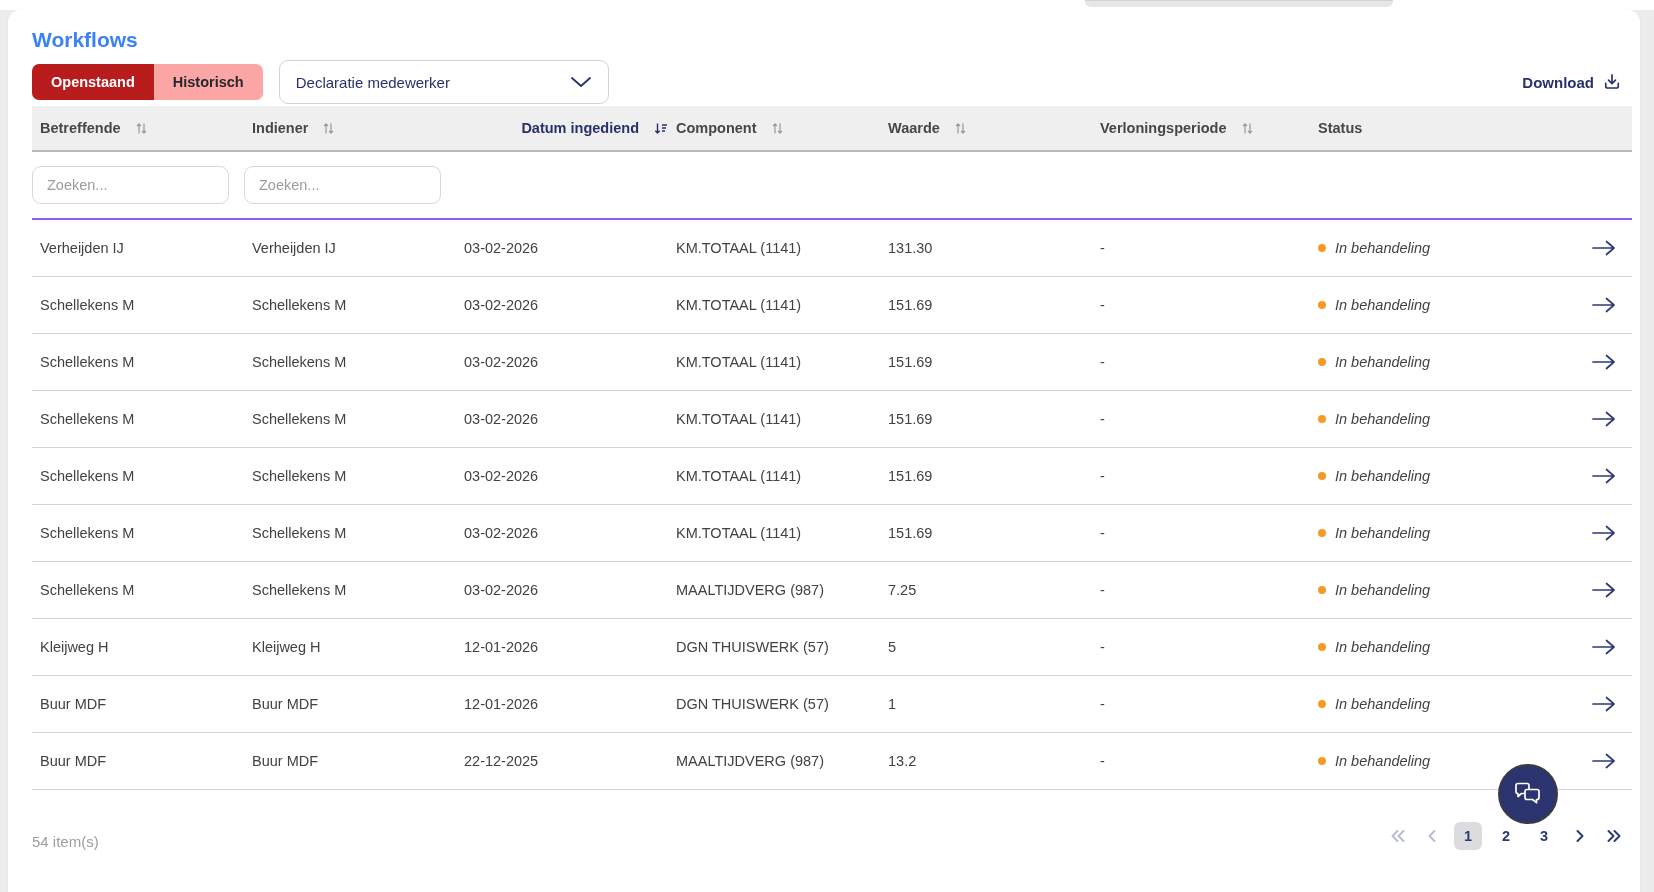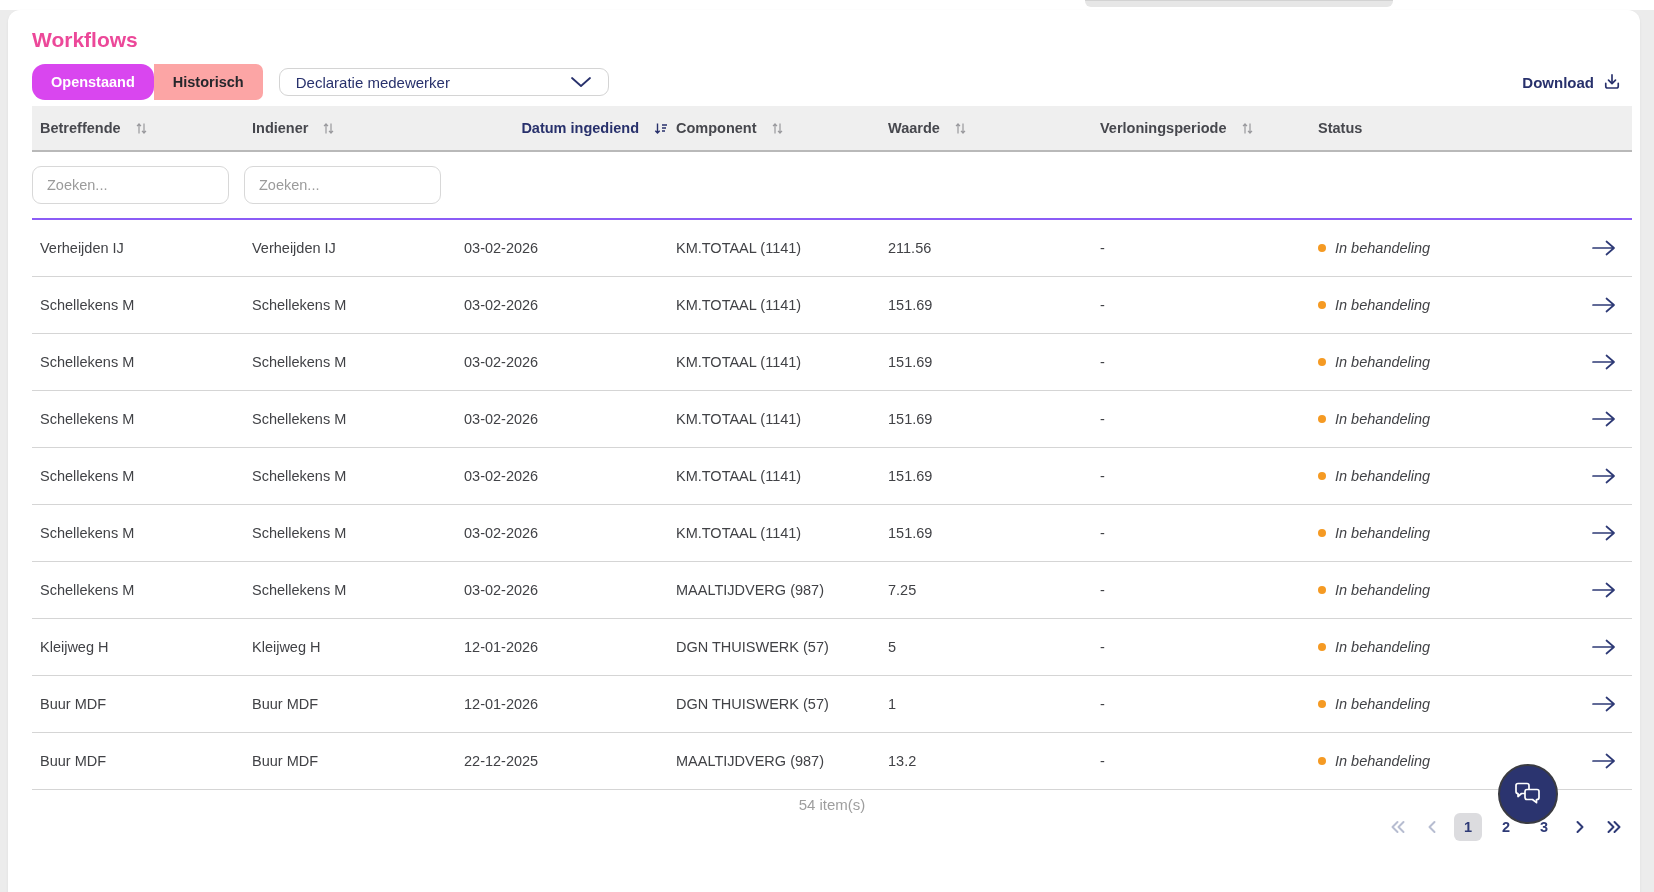--- a/index.html
+++ b/index.html
@@ -16,30 +16,30 @@
     position: absolute; top: 0; left: 1085px; width: 308px; height: 7px;
     background: #e6e6e6; border-top: 1px solid #d2d2d2;
     border-radius: 0 0 6px 6px;
   }
   .card {
     position: absolute; top: 10px; left: 8px; width: 1632px; height: 900px;
     background: #ffffff; border-radius: 12px;
     box-shadow: 0 1px 3px rgba(0,0,0,0.06);
     padding: 18px 8px 0 24px;
   }
-  .page-title { font-size: 21px; font-weight: bold; color: #ec4899; line-height: 24px; height: 24px; }
+  .page-title { font-size: 21px; font-weight: bold; color: #3b82f6; line-height: 24px; height: 24px; }
 
   .controls-row { margin-top: 12px; height: 36px; display: flex; align-items: center; }
   .tab-group { display: flex; height: 36px; border-radius: 7px; overflow: hidden; flex: 0 0 auto; }
   .tab { height: 36px; display: flex; align-items: center; padding: 0 19px; font-size: 14.5px; font-weight: bold; cursor: pointer; }
-  .tab.active { background: #d946ef; color: #ffffff; border-radius: 13px; }
+  .tab.active { background: #b91c1c; color: #ffffff; border-radius: 0; }
   .tab.inactive { background: #fca5a5; color: #26272c; }
 
   .dropdown {
-    margin-left: 16px; width: 330px; height: 28px; background: #fff;
+    margin-left: 16px; width: 330px; height: 44px; background: #fff;
     border: 1px solid #d4d4d4; border-radius: 9px;
     display: flex; align-items: center; justify-content: space-between;
     padding: 0 16px; cursor: pointer;
   }
   .dropdown-value { font-size: 15px; color: #28316c; }
 
   .download-link {
     margin-left: auto; margin-right: 10px;
     display: flex; align-items: center; gap: 8px;
     color: #28316c; font-size: 15px; font-weight: bold; cursor: pointer; justify-content: space-between;
@@ -72,21 +72,21 @@
     padding: 0 14px; outline: none;
   }
   .search-input::placeholder { color: #9b9b9b; }
 
   .data-row { height: 57px; border-bottom: 1px solid #d5d5d5; cursor: pointer; }
   .td { padding-left: 8px; font-size: 14.5px; color: #414246; }
   .td.status-cell { display: flex; align-items: center; gap: 9px; font-style: italic; }
   .status-dot { width: 8px; height: 8px; border-radius: 50%; background: #f59a23; flex: 0 0 auto; }
   .row-arrow { display: flex; align-items: center; justify-content: center; cursor: pointer; }
 
-  .table-footer { height: 60px; display: flex; align-items: center; width: 1600px; padding-top: 6px; flex-direction: column; }
+  .table-footer { height: 60px; display: flex; align-items: flex-end; width: 1600px; padding-top: 6px; }
   .items-count { font-size: 15px; color: #9e9e9e; }
   .pagination { margin-left: auto; display: flex; align-items: center; gap: 10px; padding-right: 6px; }
   .page-btn {
     min-width: 28px; height: 28px; display: flex; align-items: center; justify-content: center;
     font-size: 14.5px; font-weight: bold; color: #2e3a76; cursor: pointer; border-radius: 6px;
   }
   .page-btn.active { background: #dcdcdf; }
   .page-nav { width: 24px; height: 24px; display: flex; align-items: center; justify-content: center; cursor: pointer; }
   .page-nav.disabled { cursor: default; }
 
@@ -210,21 +210,21 @@
       <div></div>
       <div></div>
       <div></div>
   </div>
 
   <div class="grid-row data-row">
     <div class="td">Verheijden IJ</div>
     <div class="td">Verheijden IJ</div>
     <div class="td">03-02-2026</div>
     <div class="td">KM.TOTAAL (1141)</div>
-    <div class="td">211.56</div>
+    <div class="td">131.30</div>
     <div class="td">-</div>
     <div class="td status-cell">
         <span class="status-dot"></span>
         <span>In behandeling</span>
       </div>
     <div class="row-arrow">
         <svg width="26" height="18" viewBox="0 0 26 18">
           <path d="M2 9h21 M15.5 2.5 L23 9 L15.5 15.5" fill="none" stroke="#2e3a76" stroke-width="1.7" stroke-linecap="round" stroke-linejoin="round"></path>
         </svg>
       </div>

